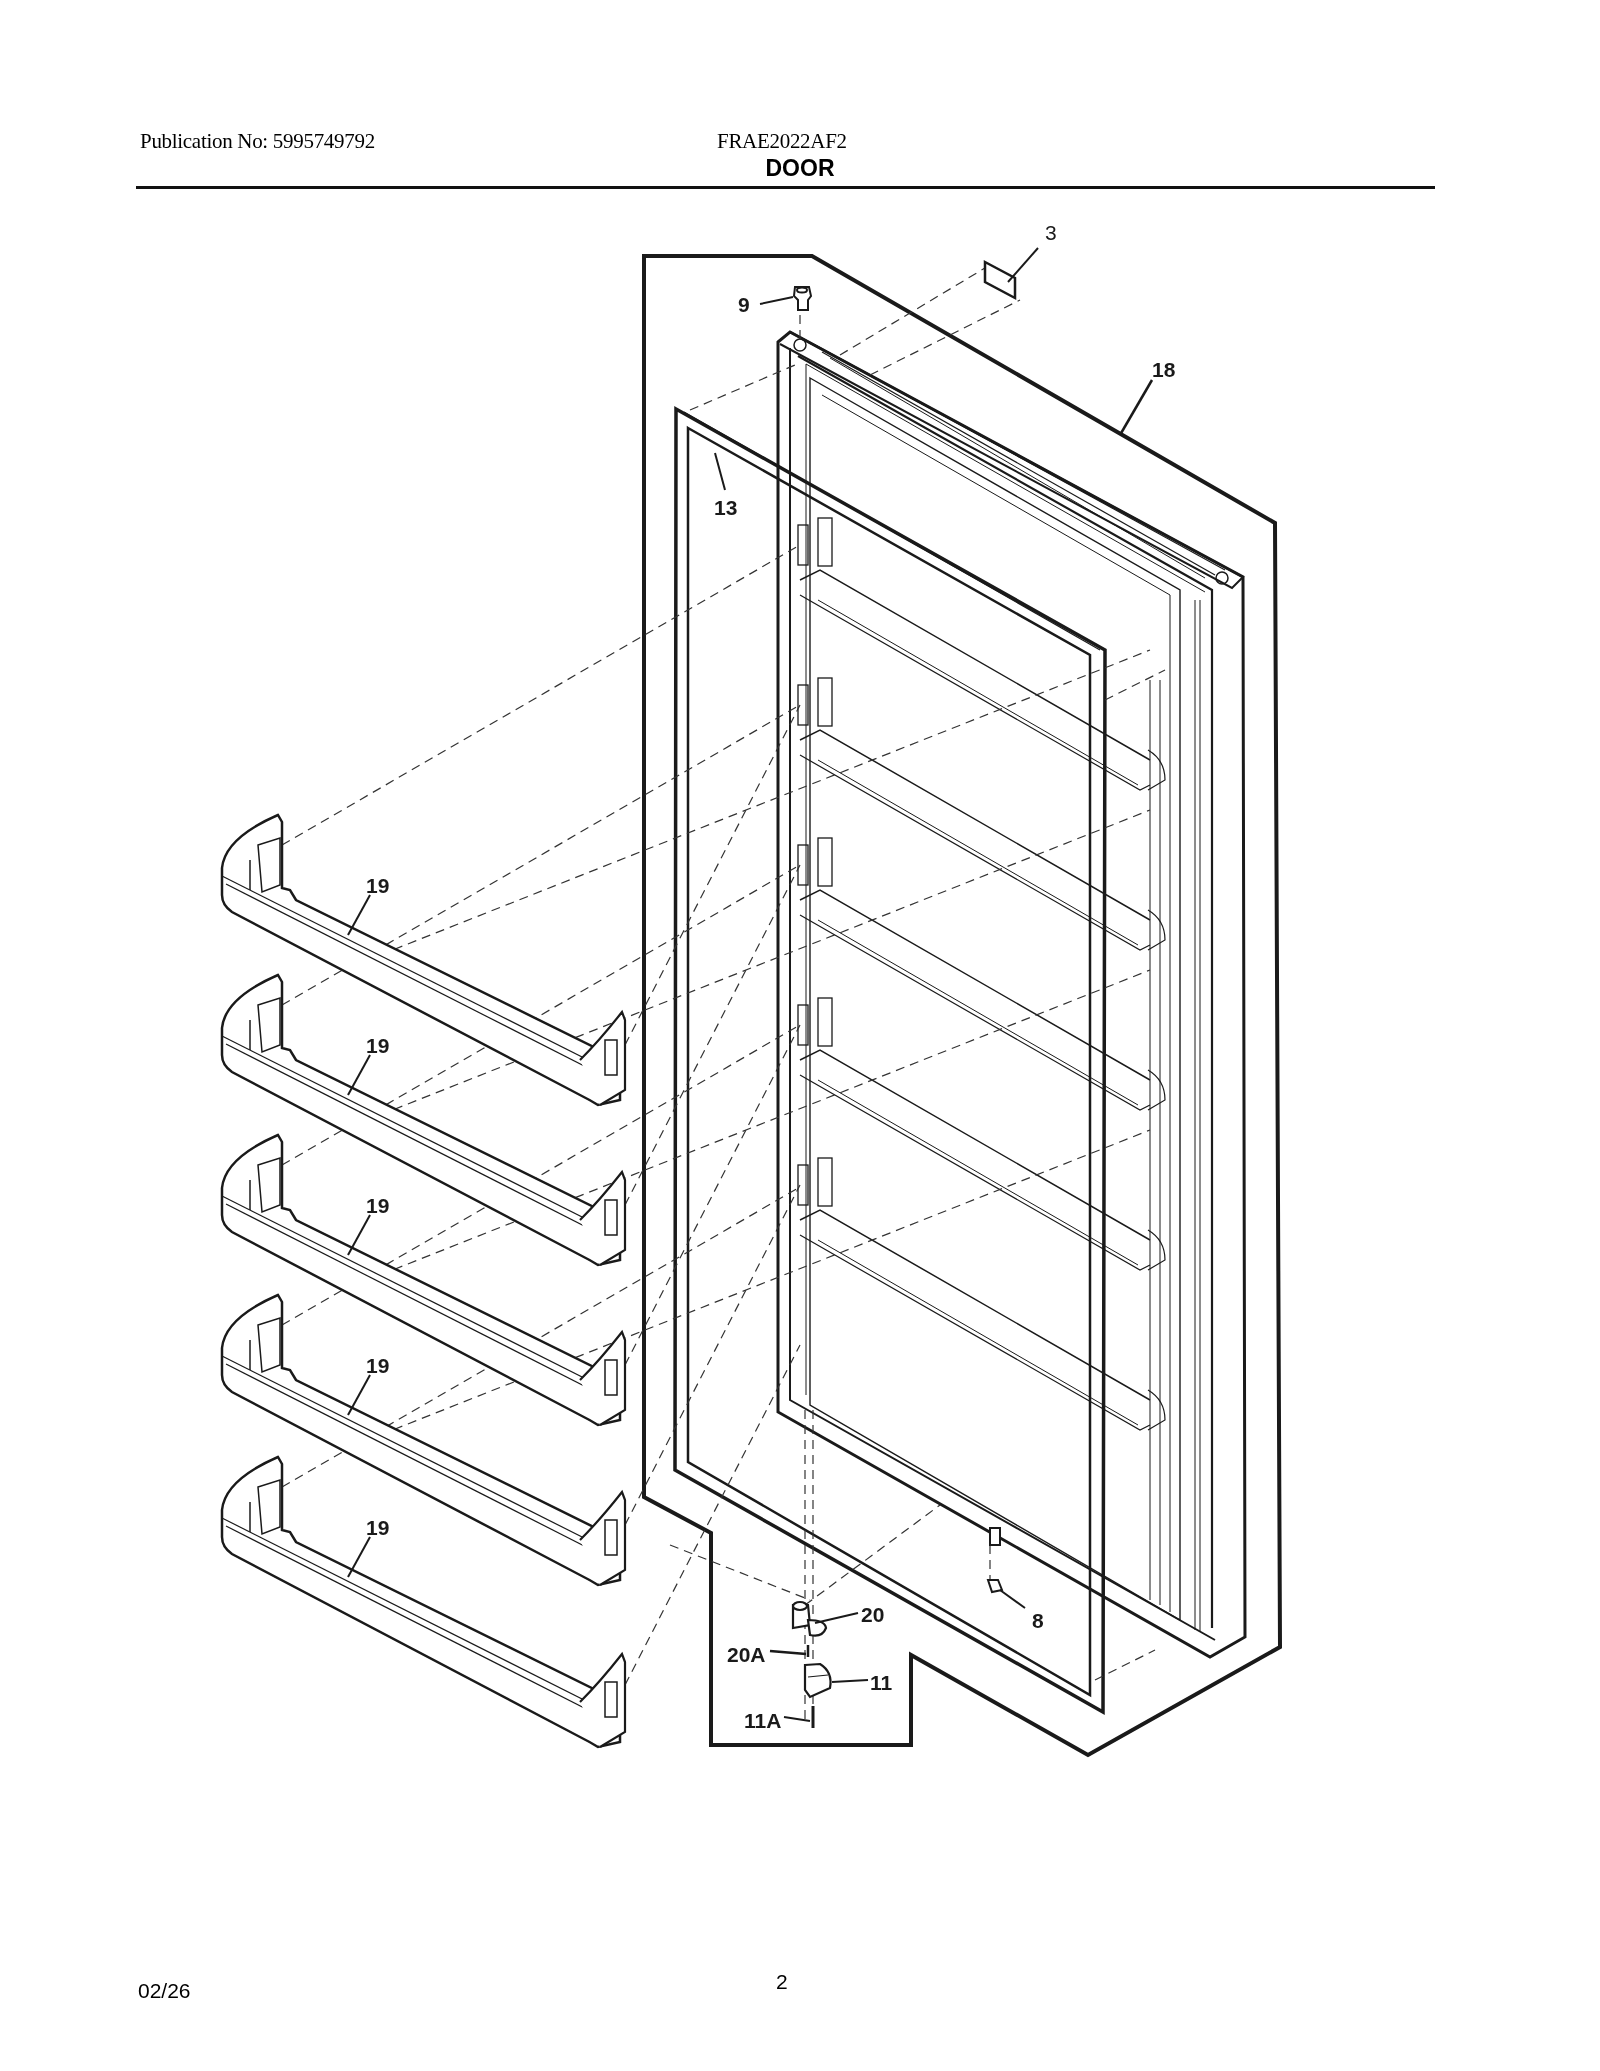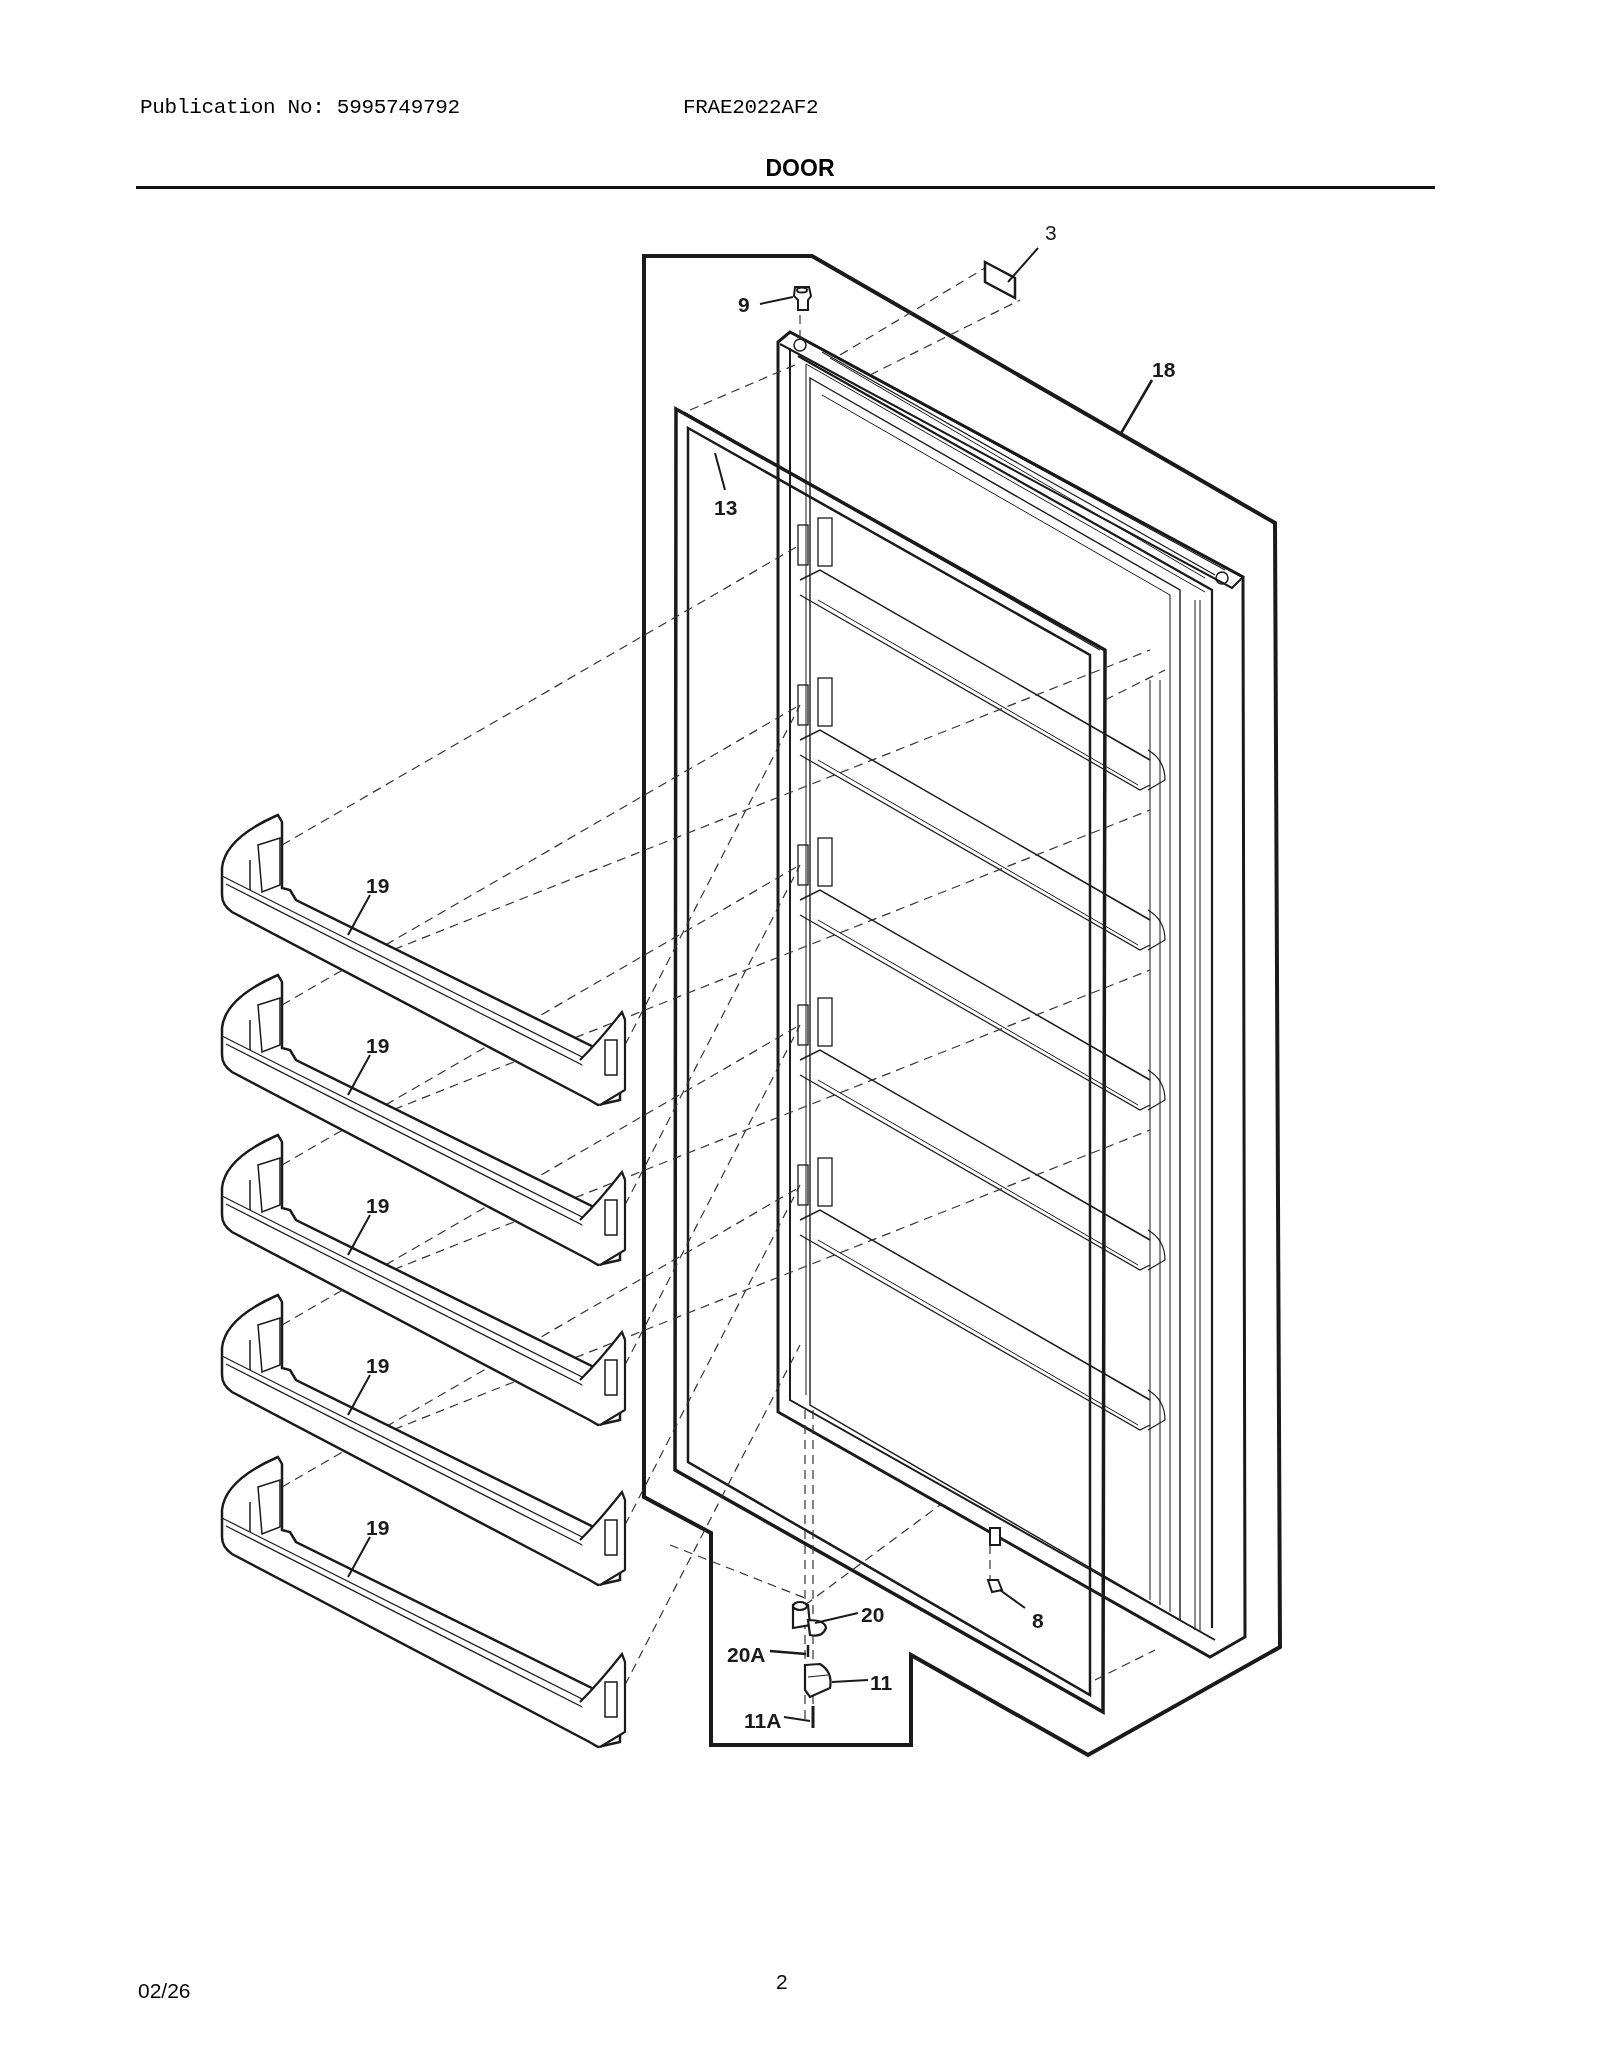--- a/index.html
+++ b/index.html
@@ -1,19 +1,19 @@
 <!DOCTYPE html>
 <html><head>
 <meta charset="utf-8">
 <style>
   html, body { margin:0; padding:0; background:#ffffff; }
   body { width:1600px; height:2071px; position:relative; overflow:hidden; font-family:"Liberation Sans", sans-serif; color:#000; }
-  .hdr { position:absolute; font-size:21px; font-family:Liberation Mono, monospace; letter-spacing:-0.3px; }
+  .hdr { position:absolute; font-size:21px; font-family:Liberation Serif, serif; letter-spacing:-0.3px;margin-top:33px; }
   #pub { left:140px; top:96px; }
-  #model { left:683px; top:96px; }
+  #model { left:717px; top:96px; }
   #title { position:absolute; left:0; width:1600px; top:155px; text-align:center; font-weight:bold; font-size:23px; padding-left:0; }
   #title span { position:relative; left:0; }
   #rule { position:absolute; left:136px; top:186px; width:1299px; height:3px; background:#111; }
   #foot-date { position:absolute; left:138px; top:1970px; font-size:21px;margin-top:9px; }
   #foot-page { position:absolute; left:776px; top:1970px; font-size:21px; }
   svg#diagram { position:absolute; left:0; top:0; }
   .callout { font-family:"Liberation Sans", sans-serif; font-weight:bold; font-size:21px; fill:#1a1a1a; }
   .callout-thin { font-family:"Liberation Sans", sans-serif; font-size:21px; fill:#1a1a1a; }
 </style>
 </head>

